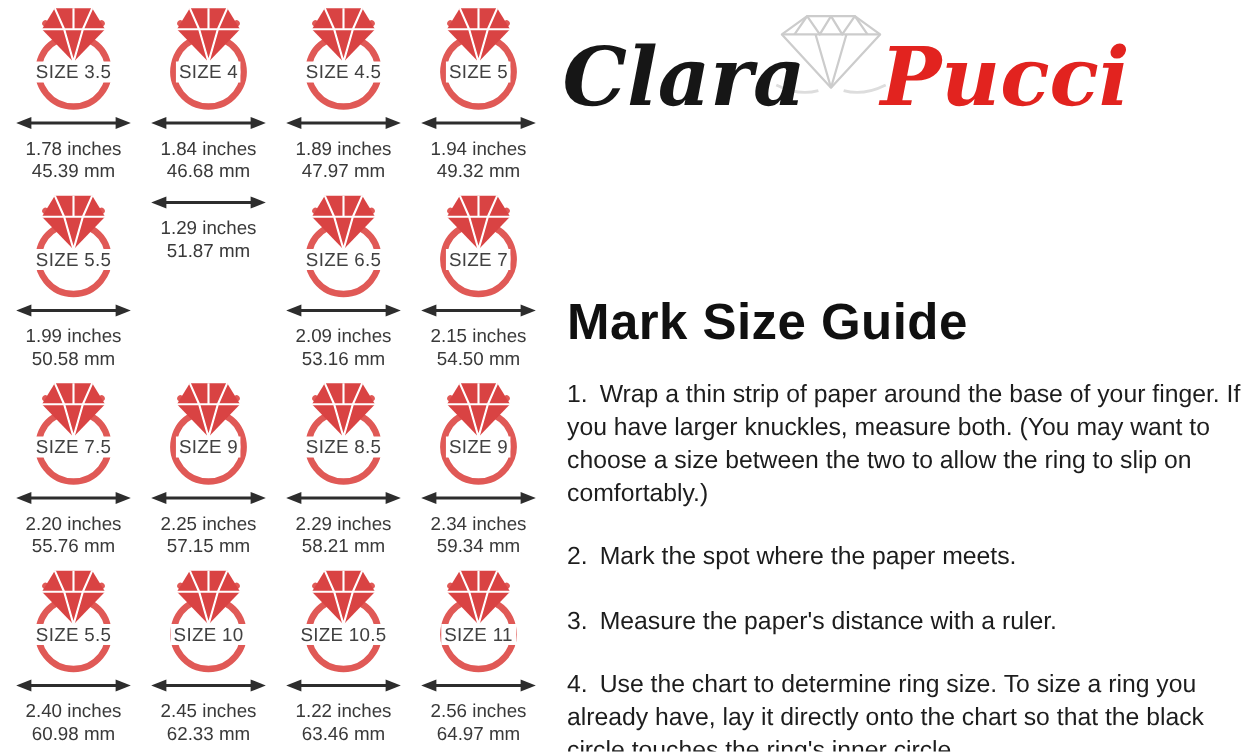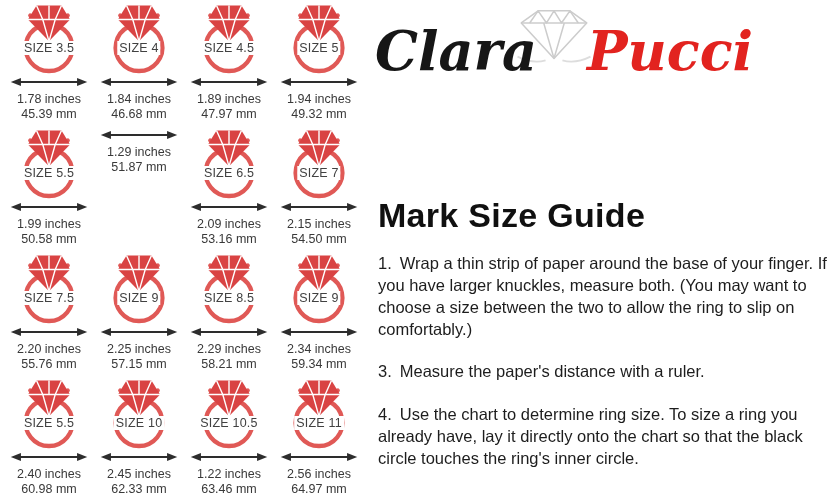--- a/index.html
+++ b/index.html
@@ -327,17 +327,18 @@
     </svg>
     <div class="logo-text">
       <span class="logo-word1">Clara</span><span class="logo-word2">Pucci</span>
     </div>
   </div>
 
   <h1 class="title">Mark Size Guide</h1>
 
   <div class="steps">
     <p class="step"><span class="step-num">1.</span><span class="step-text">Wrap a thin strip of paper around the base of your finger. If you have larger knuckles, measure both. (You may want to choose a size between the two to allow the ring to slip on comfortably.)</span></p>
+    <p class="step"><span class="step-num">2.</span><span class="step-text">Mark the spot where the paper meets.</span></p>
     <p class="step"><span class="step-num">3.</span><span class="step-text">Measure the paper's distance with a ruler.</span></p>
     <p class="step"><span class="step-num">4.</span><span class="step-text">Use the chart to determine ring size. To size a ring you already have, lay it directly onto the chart so that the black circle touches the ring's inner circle.</span></p>
   </div>
 
 </div>
 
 </body></html>

